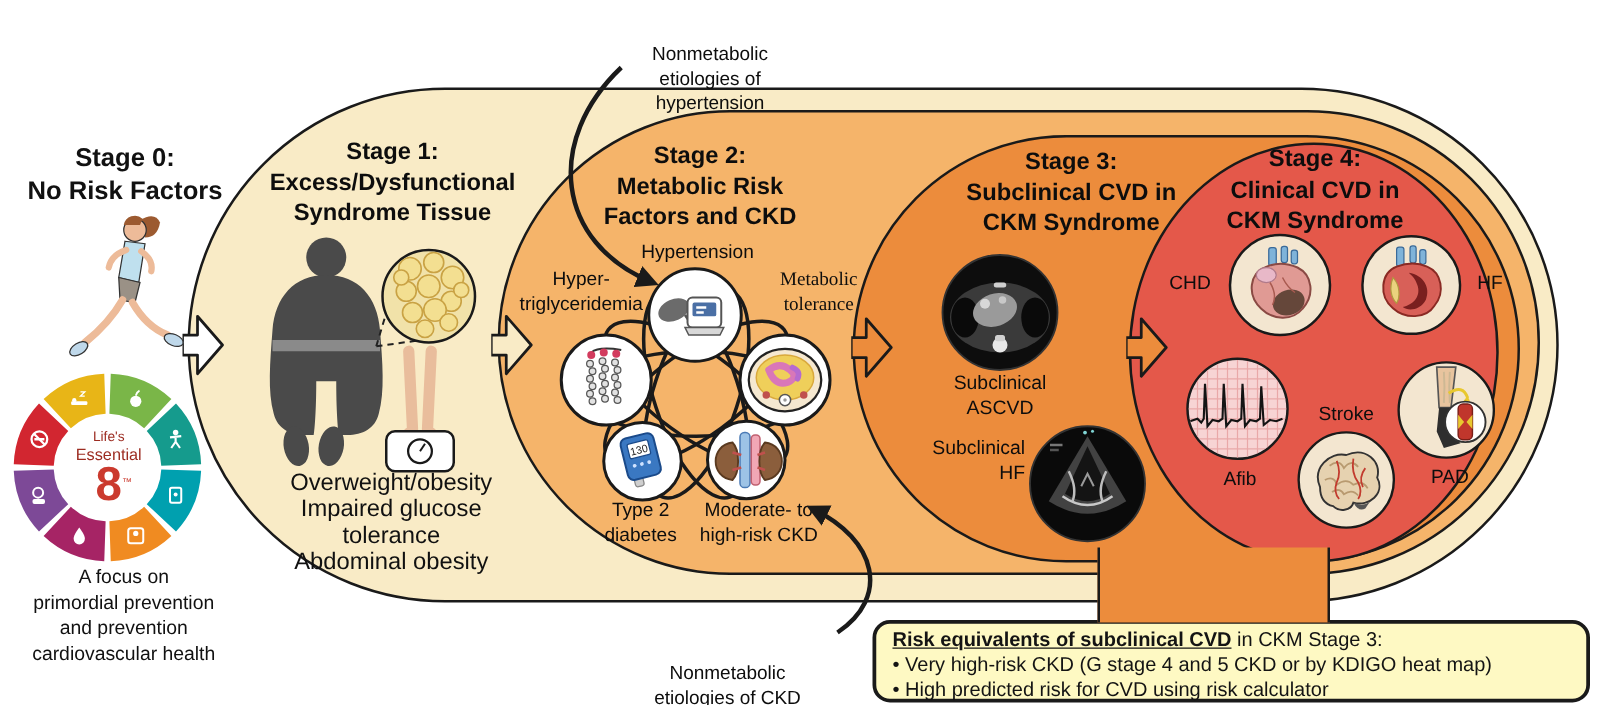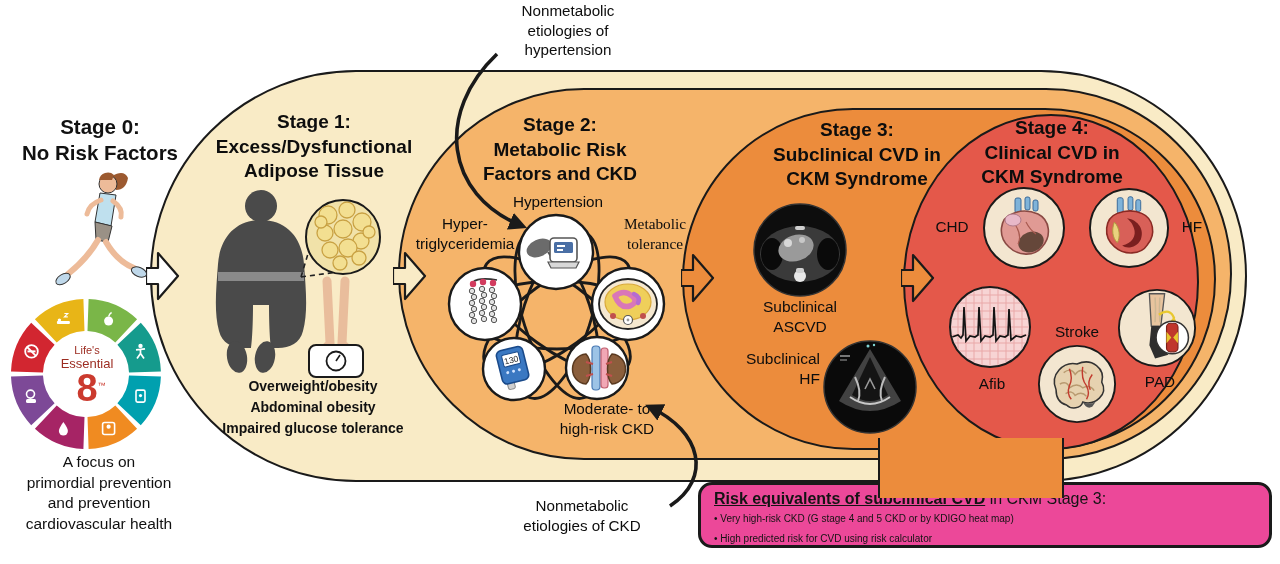--- a/index.html
+++ b/index.html
@@ -3,34 +3,34 @@
 <meta charset="utf-8">
 <style>
   html,body{margin:0;padding:0;background:#fff;}
   #canvas{position:relative;width:1280px;height:564px;background:#ffffff;overflow:hidden;
           font-family:"Liberation Sans","DejaVu Sans",sans-serif;color:#111;}
   .abs{position:absolute;}
   .c{text-align:center;}
   .z9{z-index:9;}
   .stage-title{font-weight:bold;font-size:19px;line-height:24.5px;color:#0d0d0d;text-align:center;}
   .t-label{font-size:15.3px;line-height:19.5px;color:#0d0d0d;}
-  .t-note{font-size:15.2px;line-height:19.5px;color:#0d0d0d;}
+  .t-note{font-size:15.2px;line-height:19.5px;color:#0d0d0d;margin-top:33px;}
   .capsule{border:2.2px solid #1a1a1a;box-sizing:border-box;}
   #capsule-s1{left:150px;top:70px;width:1097px;height:412px;background:#F9EBC6;border-radius:206px;z-index:1;}
   #capsule-s2{left:398px;top:88px;width:834px;height:372px;background:#F5B46A;border-radius:186px;z-index:2;}
   #capsule-s3{left:682px;top:108px;width:534px;height:342px;background:#EC8C3C;border-radius:171px;z-index:3;}
   #circle-s4{left:903px;top:114px;width:296px;height:336px;background:#E4584A;border:2.4px solid #1a1a1a;
              border-radius:50%;box-sizing:border-box;z-index:4;}
   #stage3-stem{left:878px;top:438px;width:186px;height:60px;background:#EC8C3C;
                border-left:2.4px solid #1a1a1a;border-right:2.4px solid #1a1a1a;box-sizing:border-box;z-index:7;}
-  #risk-box{left:698px;top:482px;width:574px;height:66px;background:#ec4899;border:3px solid #1a1a1a;
+  #risk-box{left:698px;top:496px;width:574px;height:66px;background:#fef9c3;border:3px solid #1a1a1a;
             border-radius:14px;box-sizing:border-box;z-index:6;padding:3px 13px;}
   #risk-box .hline{font-size:16px;line-height:21px;color:#141414;}
   #risk-box .hline .emph{font-weight:bold;text-decoration:underline;}
-  #risk-box .bline{font-size:10px;line-height:19.5px;color:#141414;}
+  #risk-box .bline{font-size:16px;line-height:19.5px;color:#141414;}
   .stem-arrow{z-index:8;}
   #stage0-title{left:4px;top:114px;width:192px;font-weight:bold;font-size:20.5px;line-height:26px;}
   #stage0-caption{left:0px;top:452px;width:198px;font-size:15.5px;line-height:20.5px;}
   #wheel-brand{left:40px;top:348px;width:94px;height:54px;display:flex;align-items:center;justify-content:center;z-index:9;flex-direction:column;}
   #wheel-brand .words{color:#9C2C21;text-align:center;line-height:1.05;}
   #wheel-brand .w1{font-size:11px;}
   #wheel-brand .w2{font-size:13px;}
   #wheel-brand .eight{font-size:38px;font-weight:bold;color:#CB3A2E;line-height:34px;position:relative;}
   #wheel-brand .tm{font-size:8px;color:#CB3A2E;position:absolute;top:-2px;right:-8px;font-weight:normal;}
 </style>
@@ -131,21 +131,21 @@
   <svg class="abs stem-arrow" style="left:681px;top:253px;" width="34" height="50" viewBox="0 0 34 50">
     <path d="M0,17 H12 V2 L32,25 L12,48 V33 H0 Z" fill="#EC8C3C" stroke="#1a1a1a" stroke-width="2.2" stroke-linejoin="round"></path>
   </svg>
   <svg class="abs stem-arrow" style="left:901px;top:253px;" width="34" height="50" viewBox="0 0 34 50">
     <path d="M0,17 H12 V2 L32,25 L12,48 V33 H0 Z" fill="#EC8C3C" stroke="#1a1a1a" stroke-width="2.2" stroke-linejoin="round"></path>
   </svg>
 
   <div class="abs stage-title z9" style="left:198px;top:110px;width:232px;">
     <div>Stage 1:</div>
     <div>Excess/Dysfunctional</div>
-    <div>Adipose Tissue</div>
+    <div>Syndrome Tissue</div>
   </div>
 
   <svg class="abs z9" style="left:197px;top:185px;" width="240" height="200" viewBox="0 0 240 200">
     <defs>
         <clipPath id="adiposeClip">
           <circle cx="146" cy="52" r="36"></circle>
         </clipPath>
       </defs>
     <g>
       <circle cx="64" cy="21" r="16" fill="#4A4A4A"></circle>
@@ -176,24 +176,24 @@
     <g>
       <path d="M130,96 L133,158 M148,96 L145,158" stroke="#E9BD9C" stroke-width="9" stroke-linecap="round"></path>
       <ellipse cx="132" cy="160" rx="6" ry="3.5" fill="#E9BD9C"></ellipse>
         <ellipse cx="146" cy="160" rx="6" ry="3.5" fill="#E9BD9C"></ellipse>
       <rect x="112" y="160" width="54" height="32" rx="7" fill="#fff" stroke="#1a1a1a" stroke-width="2"></rect>
       <circle cx="139" cy="176" r="9.5" fill="#fff" stroke="#1a1a1a" stroke-width="1.8"></circle>
       <path d="M139,176 L143,170" stroke="#1a1a1a" stroke-width="1.6"></path>
     </g>
   </svg>
 
-  <div class="abs c z9" style="left:217px;top:376px;width:192px;font-size:14px;line-height:21px;font-weight:bold;">
+  <div class="abs c z9" style="left:217px;top:376px;width:192px;font-size:19px;line-height:21px;">
     <div>Overweight/obesity</div>
+    <div>Impaired glucose tolerance</div>
     <div>Abdominal obesity</div>
-    <div>Impaired glucose tolerance</div>
   </div>
 
   <div class="abs stage-title z9" style="left:455px;top:113px;width:210px;">
     <div>Stage 2:</div>
     <div>Metabolic Risk</div>
     <div>Factors and CKD</div>
   </div>
 
   <div class="abs c t-note z9" style="left:486px;top:1px;width:164px;">
     <div>Nonmetabolic</div>
@@ -292,20 +292,24 @@
 
   <div class="abs c t-label z9" style="left:496px;top:192px;width:124px;">Hypertension</div>
   <div class="abs c t-label z9" style="left:404px;top:214px;width:122px;">
     <div>Hyper-</div>
     <div>triglyceridemia</div>
   </div>
   <div class="abs c t-label z9" style="left:596px;top:214px;width:118px;font-family:Liberation Serif, serif;">
     <div>Metabolic</div>
     <div>tolerance</div>
   </div>
+  <div class="abs c t-label z9" style="left:460px;top:399px;width:105px;">
+    <div>Type 2</div>
+    <div>diabetes</div>
+  </div>
   <div class="abs c t-label z9" style="left:546px;top:399px;width:122px;">
     <div>Moderate- to</div>
     <div>high-risk CKD</div>
   </div>
 
   <div class="abs c t-note z9" style="left:492px;top:496px;width:180px;">
     <div>Nonmetabolic</div>
     <div>etiologies of CKD</div>
   </div>
 

